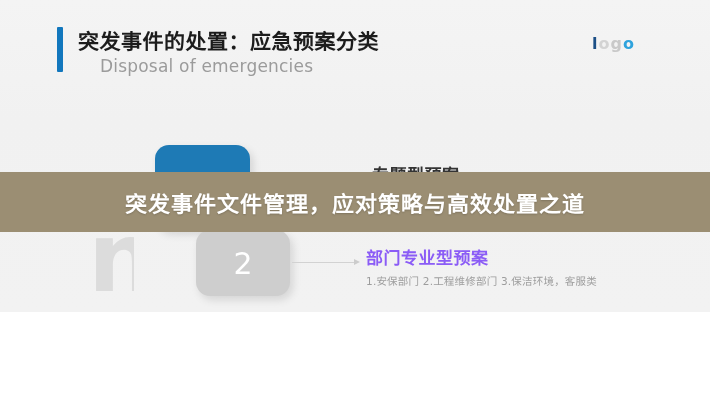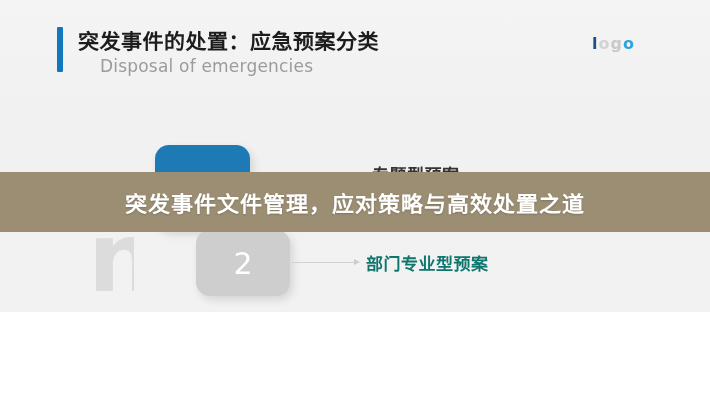--- a/index.html
+++ b/index.html
@@ -159,21 +159,21 @@
   .st-2 { left: 366px; top: 14px; }
 
   .step-title {
     font-size: 17px;
     font-weight: bold;
     color: #333333;
     letter-spacing: 0.5px;
     white-space: nowrap;
     margin: 0;
   }
-  .step-title.muted { color: #0f766e; margin-top: 6px; }
+  .step-title.muted { color: #8b5cf6; }
 
   .step-sub {
     font-size: 10.5px;
     color: #9d9d9d;
     letter-spacing: 0.2px;
     white-space: nowrap;
     margin-top: 4px;
   }
   .step-sub.faint { color: #c4c4c4; }
 
@@ -227,20 +227,21 @@
       <div class="step-sub faint">1.动专题预案  2.安全生产  3.专题预案</div>
     </div>
   </div>
 
   <div class="step step-2">
     <div class="num-box grey">2</div>
     <div class="connector conn-2"></div>
     <div class="arrow-head ah-2"></div>
     <div class="step-text st-2">
       <div class="step-title muted">部门专业型预案</div>
+      <div class="step-sub">1.安保部门  2.工程维修部门  3.保洁环境，客服类</div>
     </div>
   </div>
 
   <div class="caption-banner">
     <div class="caption-text">突发事件文件管理，应对策略与高效处置之道</div>
   </div>
 
 </div>
 
 </body></html>

